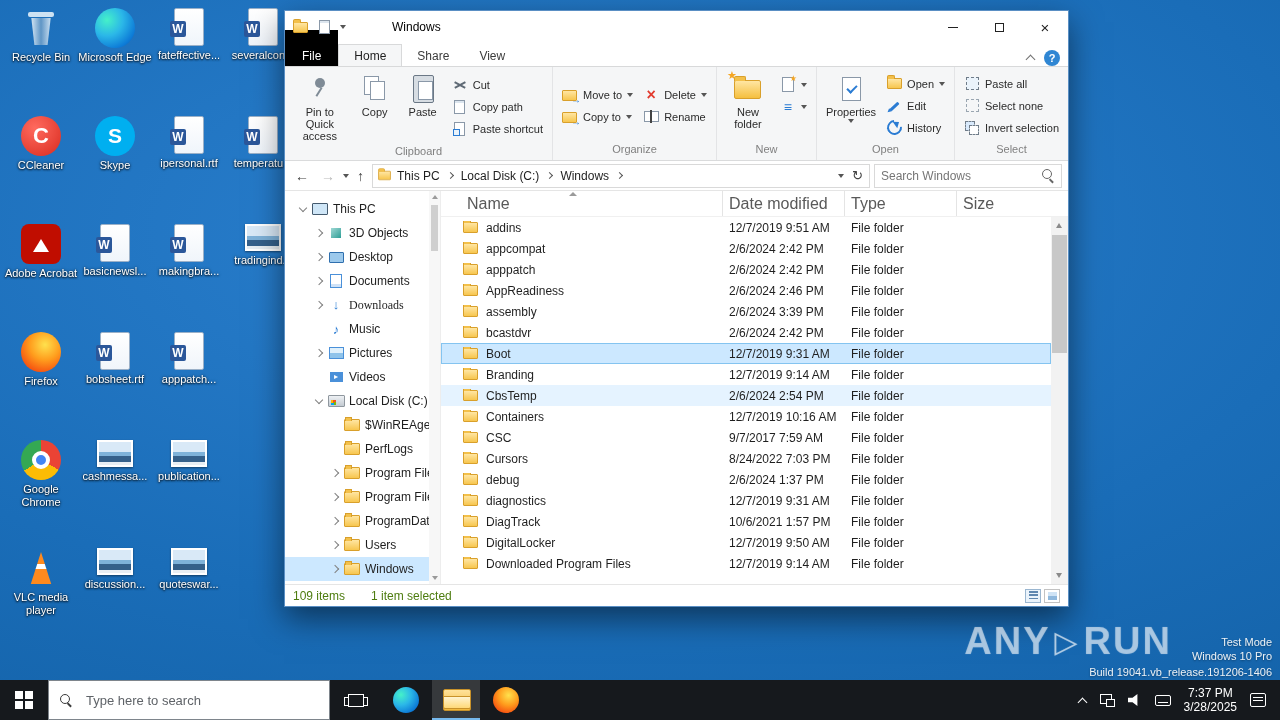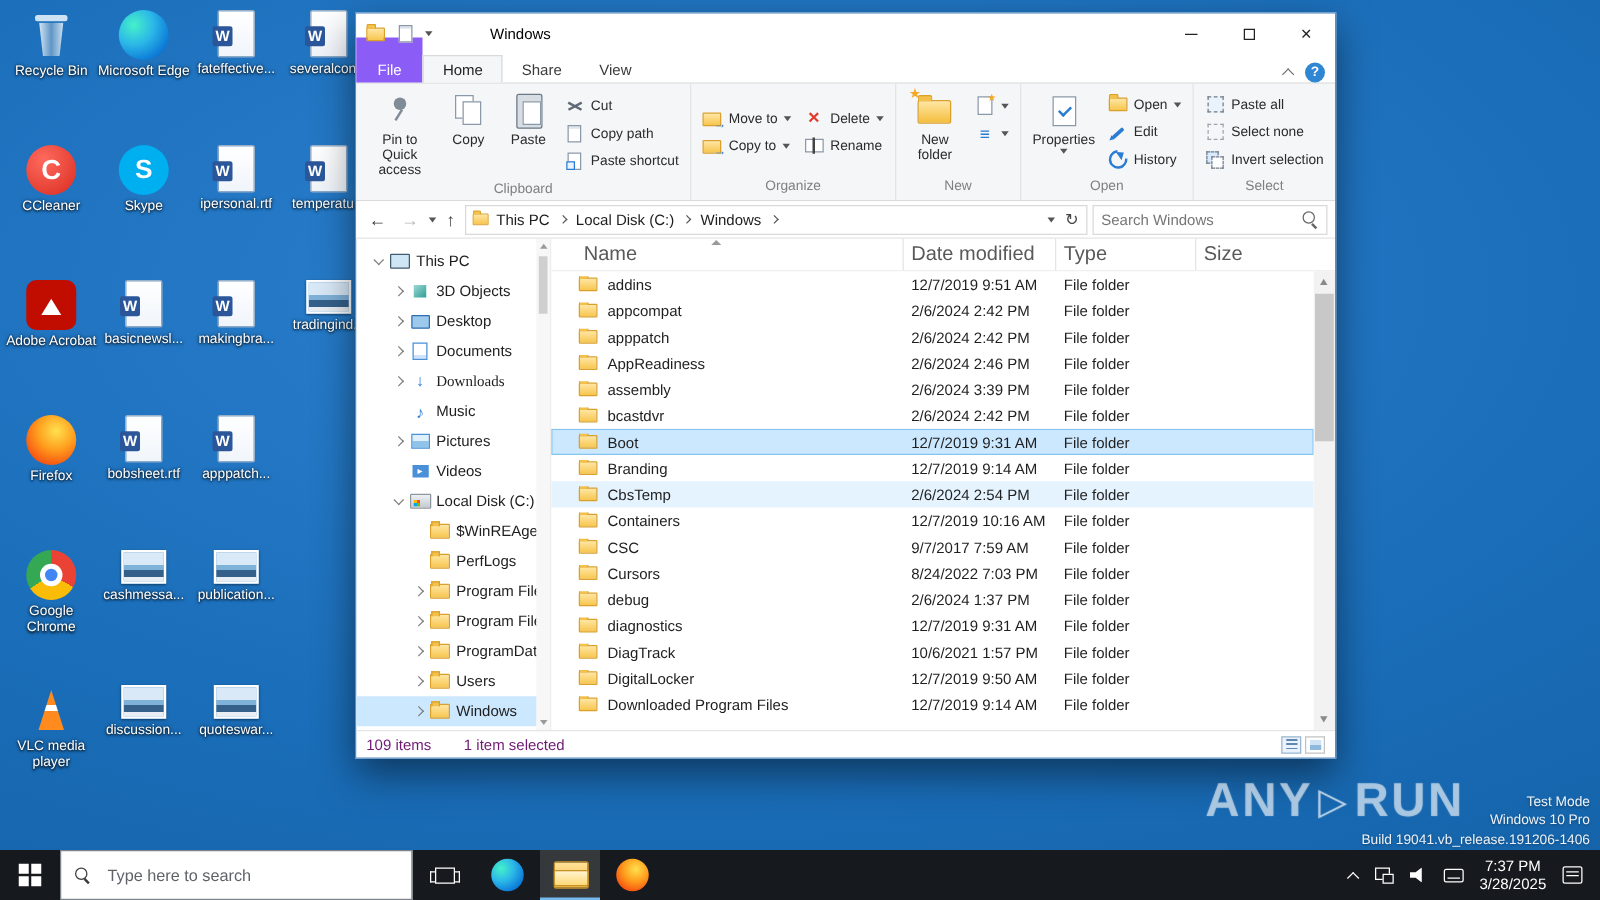--- a/index.html
+++ b/index.html
@@ -45,21 +45,21 @@
   .titlebar{height:32px;display:flex;align-items:center;padding-left:8px;background:#fff;flex:none}
   .qat{display:flex;align-items:center;gap:8px}
   .title{font-size:12px;color:#000;margin-left:46px}
   .winbtns{margin-left:auto;display:flex;height:32px}
   .wbtn{width:46px;height:100%;display:flex;align-items:center;justify-content:center;color:#222;font-size:15px}
   .wbtn .bar{width:10px;height:1px;background:#222}
   .wbtn .box{width:9px;height:9px;border:1px solid #222}
 
   .tabrow{height:24px;display:flex;align-items:flex-end;background:#fff;border-bottom:1px solid #d8d9da;flex:none}
   .tab{padding:4px 15px 3px;font-size:12px;color:#3b3b3b}
-  .tab-file{background:#8b5cf6;color:#fff;padding:19px 17px 3px}
+  .tab-file{background:#000000;color:#fff;padding:19px 17px 3px}
   .tab-sel{background:#f5f6f7;border:1px solid #d8d9da;border-bottom:none;color:#1e1e1e}
   .tabright{margin-left:auto;display:flex;align-items:center;gap:10px;padding-right:8px}
   .collapse-chev{width:7px;height:7px;border-left:1.5px solid #707070;border-top:1.5px solid #707070;transform:rotate(45deg);margin-top:3px}
   .helpbtn{width:16px;height:16px;border-radius:50%;background:#2f86d3;color:#fff;font-size:11px;font-weight:bold;
     display:flex;align-items:center;justify-content:center}
 
   .ribbon{height:94px;background:#f5f6f7;border-bottom:1px solid #dadbdc;display:flex;flex:none}
   .rgroup{display:flex;flex-direction:column;border-right:1px solid #e3e4e6;padding:2px 3px 0}
   .gc{flex:1;display:flex;align-items:stretch;gap:2px;padding:1px 2px}
   .glabel{height:18px;line-height:15px;text-align:center;font-size:11px;color:#808080}
@@ -163,21 +163,21 @@
   .frow.selected{background:#cce8ff;box-shadow:inset 0 0 0 1px #84c4f0}
   .frow.hover{background:#e5f3ff}
   .c-name{display:flex;align-items:center;gap:8px;padding-left:22px;overflow:hidden;white-space:nowrap}
   .c-date,.c-type,.c-size{padding-left:6px;white-space:nowrap}
   .fscroll{position:absolute;right:0;top:26px;bottom:0;width:17px;background:#f2f2f2}
   .ftri{position:absolute;left:5px;width:0;height:0;border-left:3.5px solid transparent;border-right:3.5px solid transparent}
   .ftri.up{top:6px;border-bottom:5px solid #8a8a8a}
   .ftri.dn{bottom:6px;border-top:5px solid #8a8a8a}
   .fthumb{position:absolute;left:1px;right:1px;top:18px;height:118px;background:#c8c8c8}
 
-  .statusbar{height:22px;border-top:1px solid #e5e5e5;display:flex;align-items:center;gap:26px;padding:0 8px;font-size:12px;color:#701a75;flex:none}
+  .statusbar{height:22px;border-top:1px solid #e5e5e5;display:flex;align-items:center;gap:26px;padding:0 8px;font-size:12px;color:#4d7c0f;flex:none}
   .sbright{margin-left:auto;display:flex;gap:3px}
   .sb-details{width:16px;height:14px;border:1px solid #9ab6d0;background:#eaf3fb;display:flex;align-items:center;justify-content:center}
   .sb-details::before{content:"";width:9px;height:9px;background:repeating-linear-gradient(180deg,#5f87b0 0 1.5px,transparent 1.5px 3.5px)}
   .sb-thumbs{width:16px;height:14px;border:1px solid #c2c2c2;display:flex;align-items:center;justify-content:center}
   .sb-thumbs::before{content:"";width:9px;height:8px;background:linear-gradient(#cfe3f5 50%,#8fb8dd 50%)}
 
   
   .wm{position:absolute;right:8px;top:620px;display:flex;flex-direction:column;align-items:flex-end;pointer-events:none}
   .wm-row{display:flex;align-items:flex-end;gap:20px}
   .wm-brand{display:flex;align-items:center;gap:4px;font-size:38px;font-weight:bold;letter-spacing:2px;

